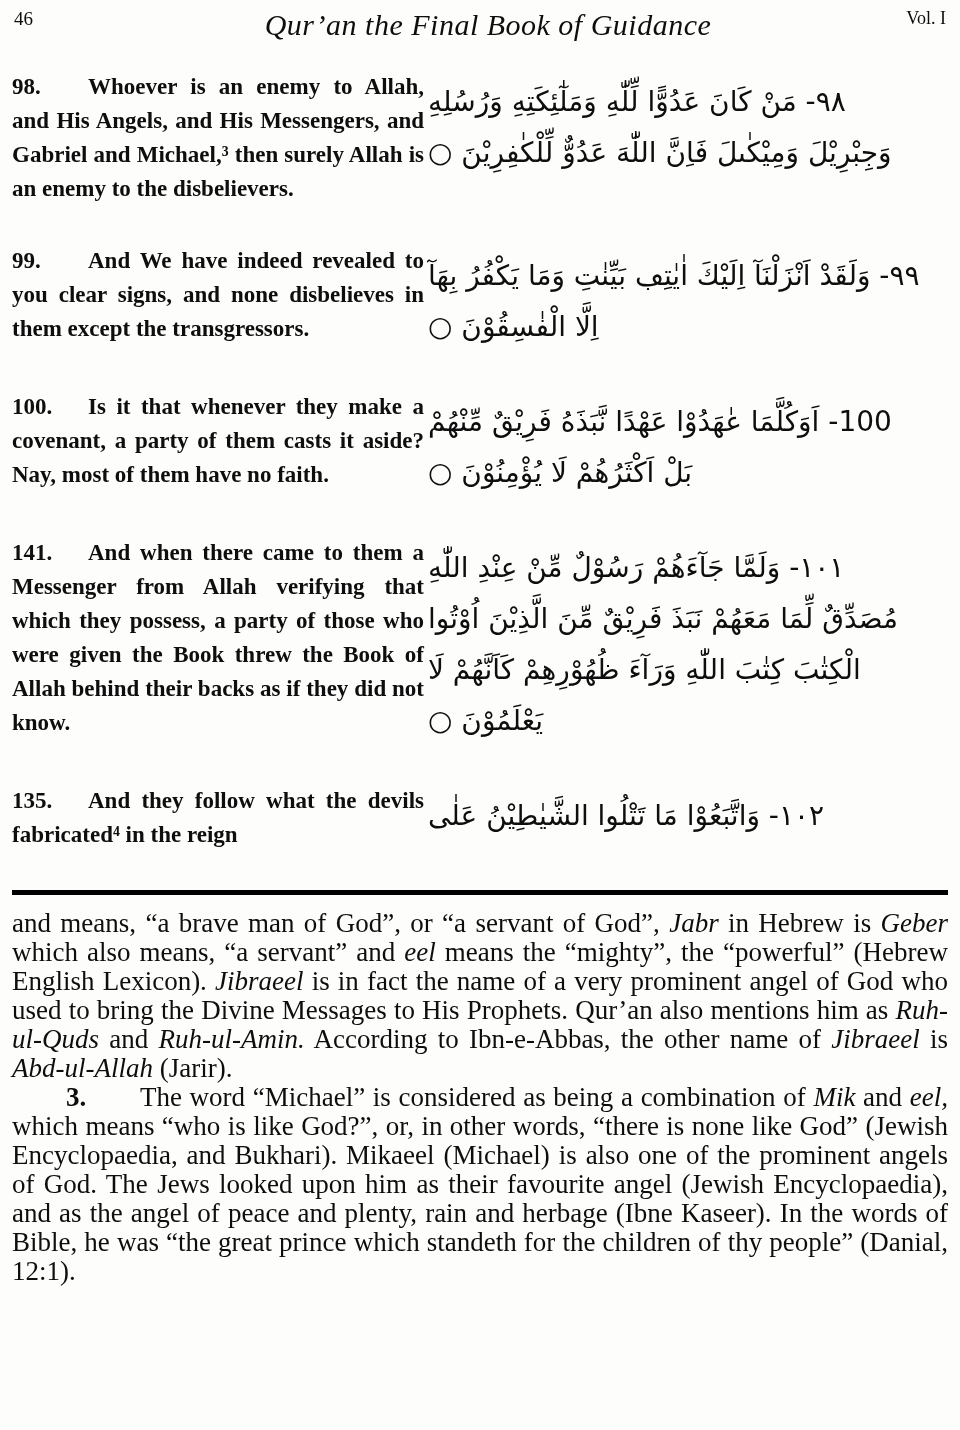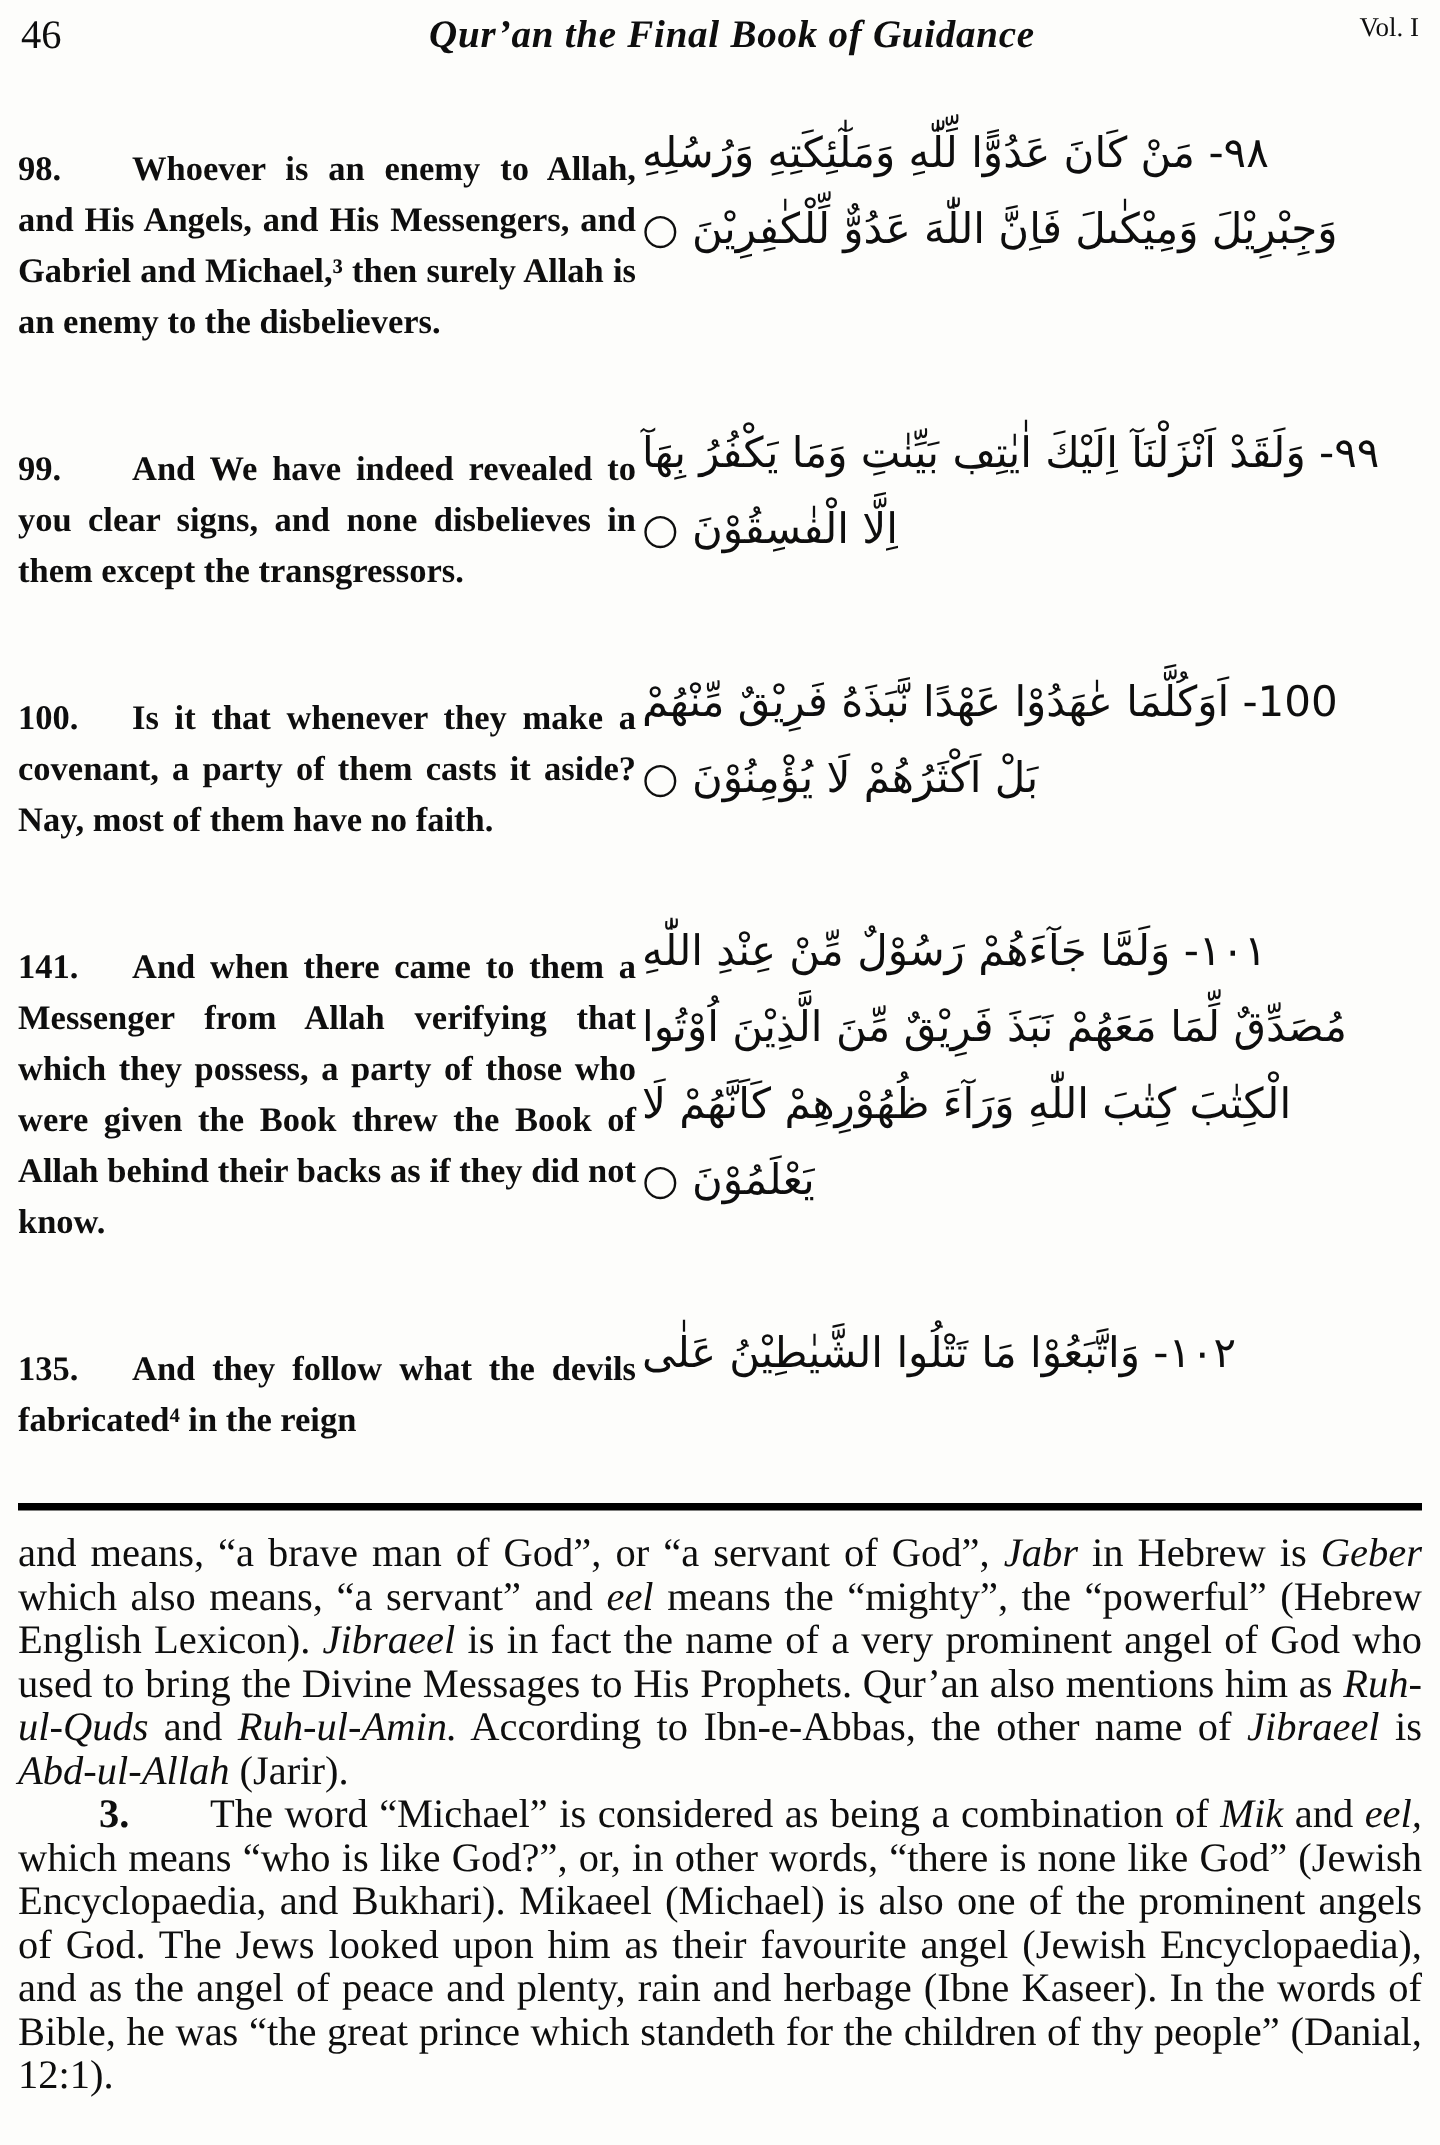--- a/index.html
+++ b/index.html
@@ -20,32 +20,31 @@
   }
   
   .header {
     position: relative;
     height: 38px;
   }
   .page-number {
     position: absolute;
     left: 2px;
     top: 0;
-    font-size: 27px;
+    font-size: 19px;
   }
   .book-title {
     position: absolute;
     left: 16px;
     right: 0;
     top: 0;
     text-align: center;
     font-style: italic;
-    font-size: 26px;
+    font-size: 30px;
     letter-spacing: 0.5px;
-    font-weight: bold;
   }
   .volume {
     position: absolute;
     right: 2px;
     top: 0;
     font-size: 18px;
   }
   
   .content {
     margin-top: 24px;
@@ -59,21 +58,20 @@
     width: 412px;
     flex: 0 0 412px;
     font-weight: bold;
     font-size: 23px;
     line-height: 34px;
     text-align: justify;
   }
   .english .vnum {
     display: inline-block;
     width: 76px;
-    margin-top: 26px;
   }
   .arabic {
     flex: 1 1 auto;
     direction: rtl;
     text-align: left;
     font-family: "DejaVu Sans", sans-serif;
     font-size: 28px;
     line-height: 51px;
     padding-right: 26px;
     padding-left: 4px;

